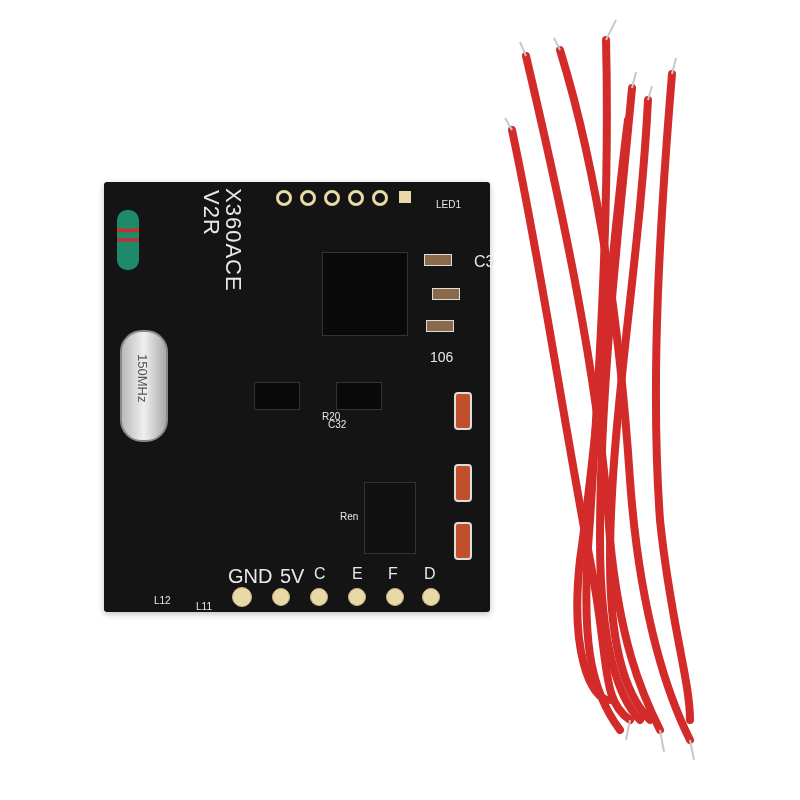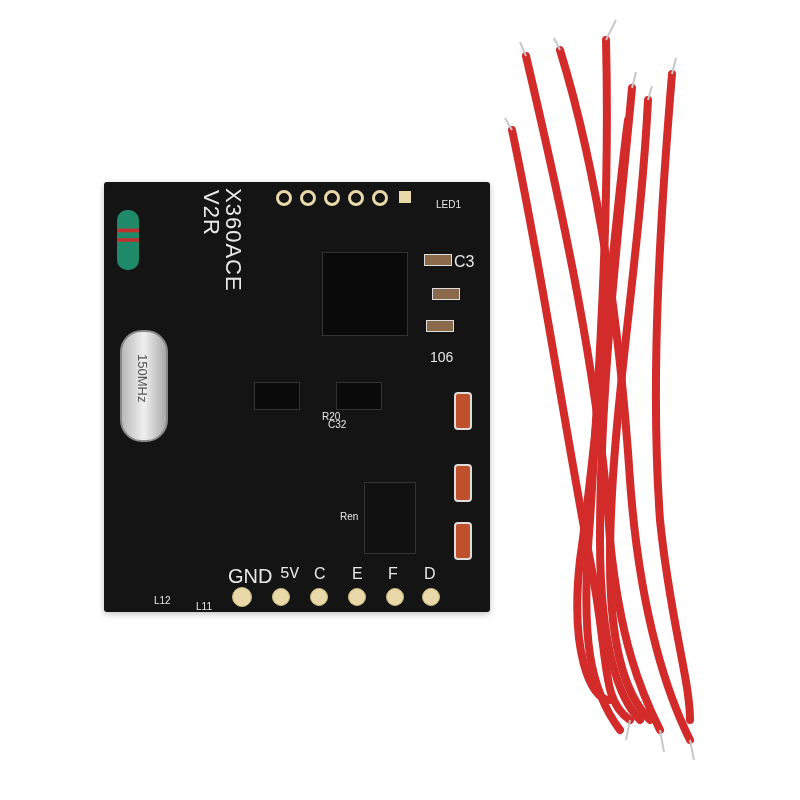--- a/index.html
+++ b/index.html
@@ -24,37 +24,37 @@
 <div class="pcb">
   <div class="silk big vert" style="left:118px;top:6px;">X360ACE</div>
   <div class="silk big vert" style="left:96px;top:8px;">V2R</div>
   <div class="via" style="left:172px;top:8px;"></div>
   <div class="via" style="left:196px;top:8px;"></div>
   <div class="via" style="left:220px;top:8px;"></div>
   <div class="via" style="left:244px;top:8px;"></div>
   <div class="via" style="left:268px;top:8px;"></div>
   <div class="sq" style="left:295px;top:9px;"></div>
   <div class="silk" style="left:332px;top:18px;">LED1</div>
-  <div class="silk" style="left:350px;top:72px;font-size:16px;">C3</div>
+  <div class="silk" style="left:370px;top:72px;font-size:16px;">C3</div>
   <div class="chip" style="left:218px;top:70px;width:84px;height:82px;"></div>
   <div class="chip" style="left:150px;top:200px;width:44px;height:26px;"></div>
   <div class="chip" style="left:232px;top:200px;width:44px;height:26px;"></div>
   <div class="chip" style="left:260px;top:300px;width:50px;height:70px;background:#111;"></div>
   <div class="smd" style="left:320px;top:72px;width:26px;height:10px;"></div>
   <div class="smd" style="left:328px;top:106px;width:26px;height:10px;"></div>
   <div class="smd" style="left:322px;top:138px;width:26px;height:10px;"></div>
   <div class="silk" style="left:326px;top:124px;font-size:14px;margin-top:44px;">106</div>
   <div class="diode" style="left:350px;top:210px;"></div>
   <div class="diode" style="left:350px;top:282px;"></div>
   <div class="diode" style="left:350px;top:340px;"></div>
   <div class="silk" style="left:208px;top:230px;padding-left:10px;">R20</div>
   <div class="silk" style="left:224px;top:238px;">C32</div>
   <div class="silk" style="left:236px;top:330px;">Ren</div>
   <div class="silk" style="left:124px;top:384px;font-size:20px;">GND</div>
-  <div class="silk" style="left:176px;top:384px;font-size:16px;font-family:Liberation Mono, monospace;">5V</div>
+  <div class="silk" style="left:176px;top:384px;font-size:20px;">5V</div>
   <div class="silk" style="left:210px;top:384px;font-size:16px;">C</div>
   <div class="silk" style="left:248px;top:384px;font-size:16px;">E</div>
   <div class="silk" style="left:284px;top:384px;font-size:16px;">F</div>
   <div class="silk" style="left:320px;top:384px;font-size:16px;">D</div>
   <div class="pad" style="left:128px;top:405px;width:18px;height:18px;"></div>
   <div class="pad" style="left:168px;top:406px;width:16px;height:16px;"></div>
   <div class="pad" style="left:206px;top:406px;width:16px;height:16px;"></div>
   <div class="pad" style="left:244px;top:406px;width:16px;height:16px;"></div>
   <div class="pad" style="left:282px;top:406px;width:16px;height:16px;"></div>
   <div class="pad" style="left:318px;top:406px;width:16px;height:16px;"></div>

